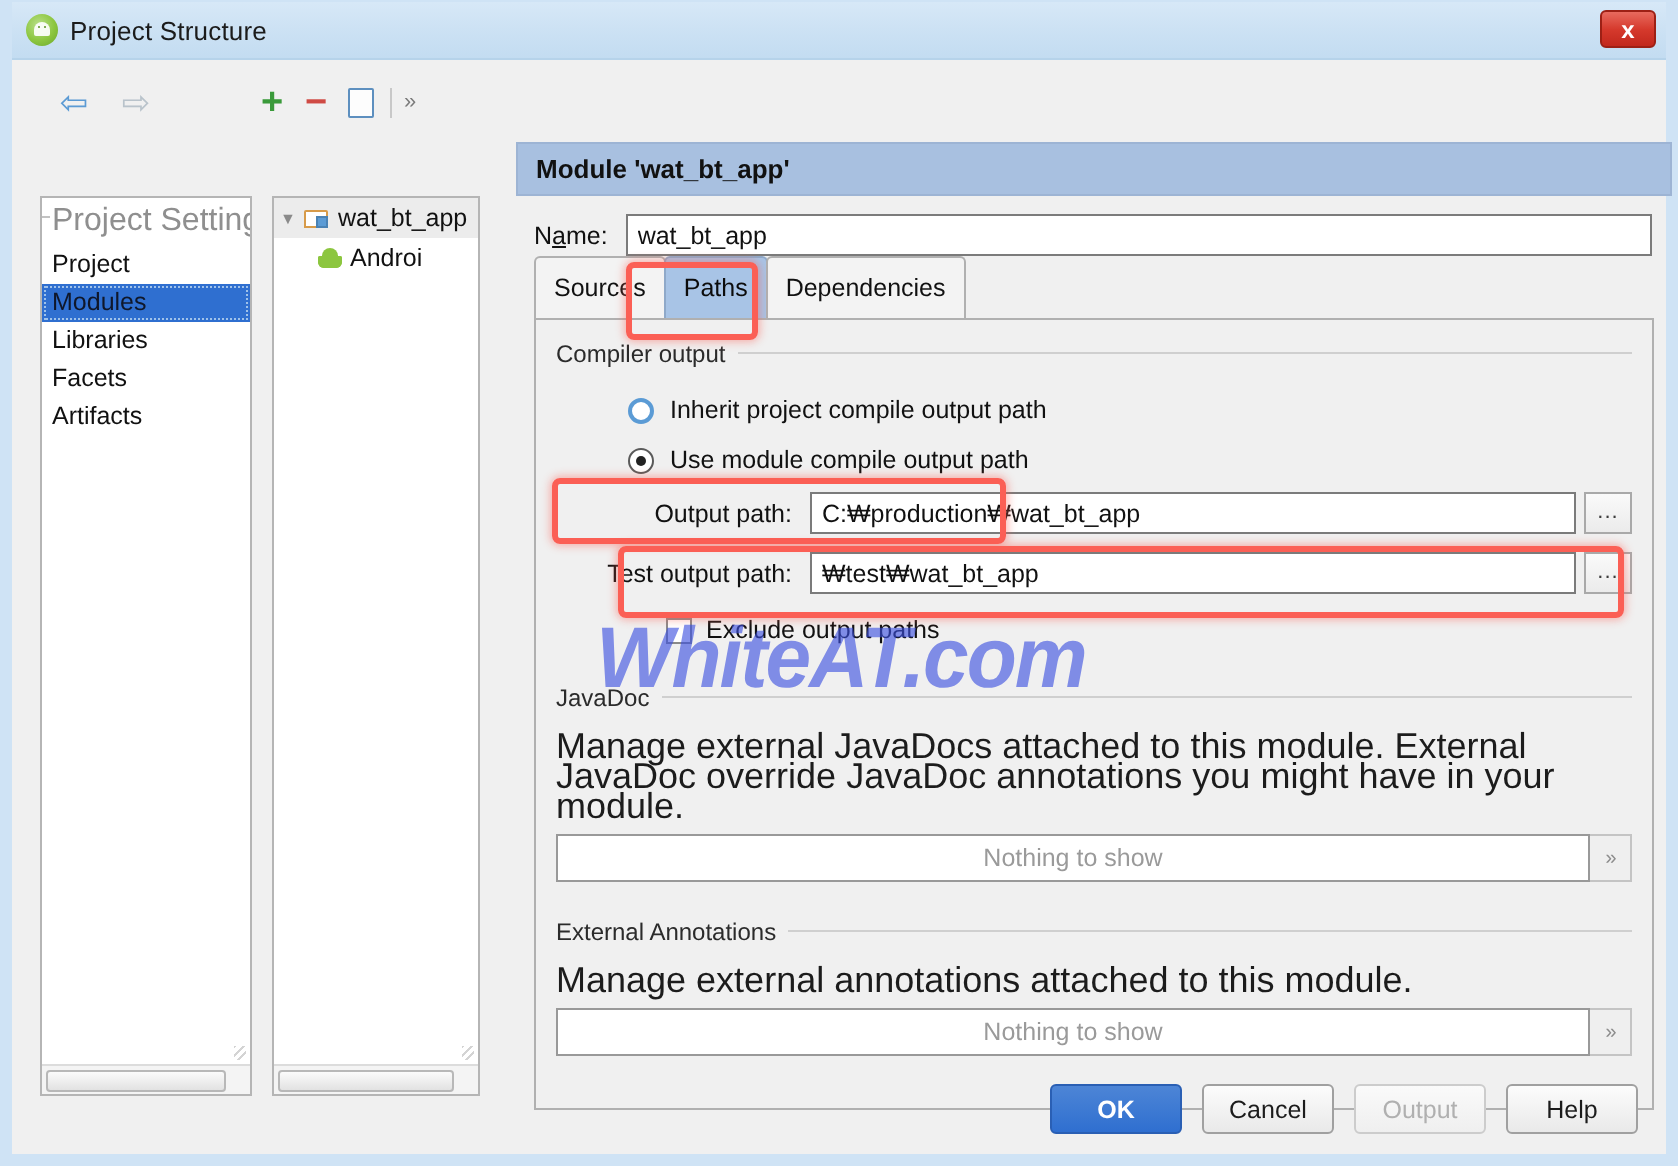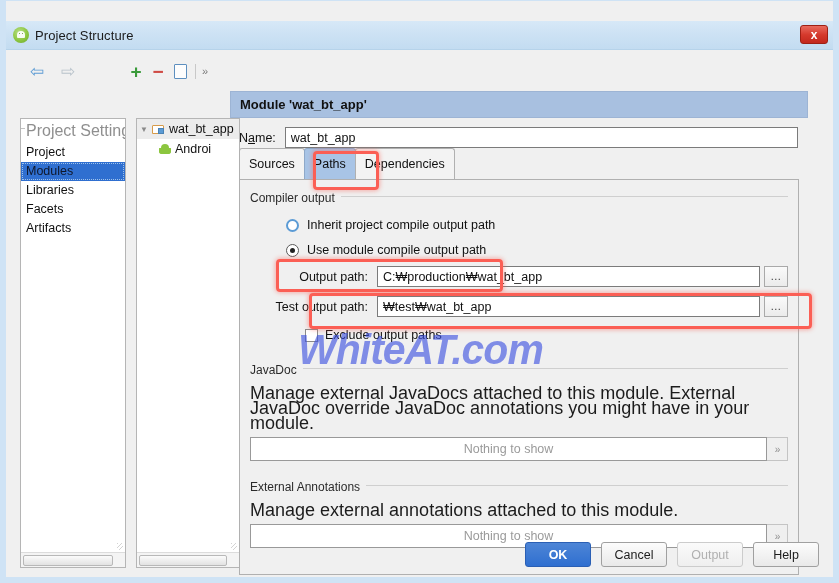--- a/index.html
+++ b/index.html
@@ -30,21 +30,20 @@
   #titlebar {
     height: 21px;
     min-height: 29px;
     background: linear-gradient(180deg,#d7e8f7 0%, #cde2f4 45%, #c3dcf1 100%);
     border-bottom: 1px solid #b6d3ea;
     display: flex;
     align-items: center;
     padding: 0 4px 0 7px;
     position: relative;
     box-sizing: border-box;
-    margin-top: 20px;
   }
   #app-icon {
     width: 16px; height: 16px;
     border-radius: 50%;
     background: radial-gradient(circle at 40% 35%, #b9e08a 0%, #8cc63f 55%, #6aa62c 100%);
     position: relative;
     margin-right: 6px;
     flex: 0 0 auto;
   }
   #app-icon::before {
@@ -308,21 +307,21 @@
     right: 2px; bottom: 17px;
     width: 6px; height: 7px;
     background:
       repeating-linear-gradient(135deg,#c9c9c9 0 1px, transparent 1px 3px);
     opacity: .8;
   }
 
   
   #module-pane {
     position: absolute;
-    left: 224px; top: 41px;
+    left: 252px; top: 41px;
     width: 578px; height: 487px;
     box-sizing: border-box;
   }
   #module-header {
     height: 27px;
     background: #a8c0e0;
     border: 1px solid #9db4d4;
     box-sizing: border-box;
     display: flex;
     align-items: center;

